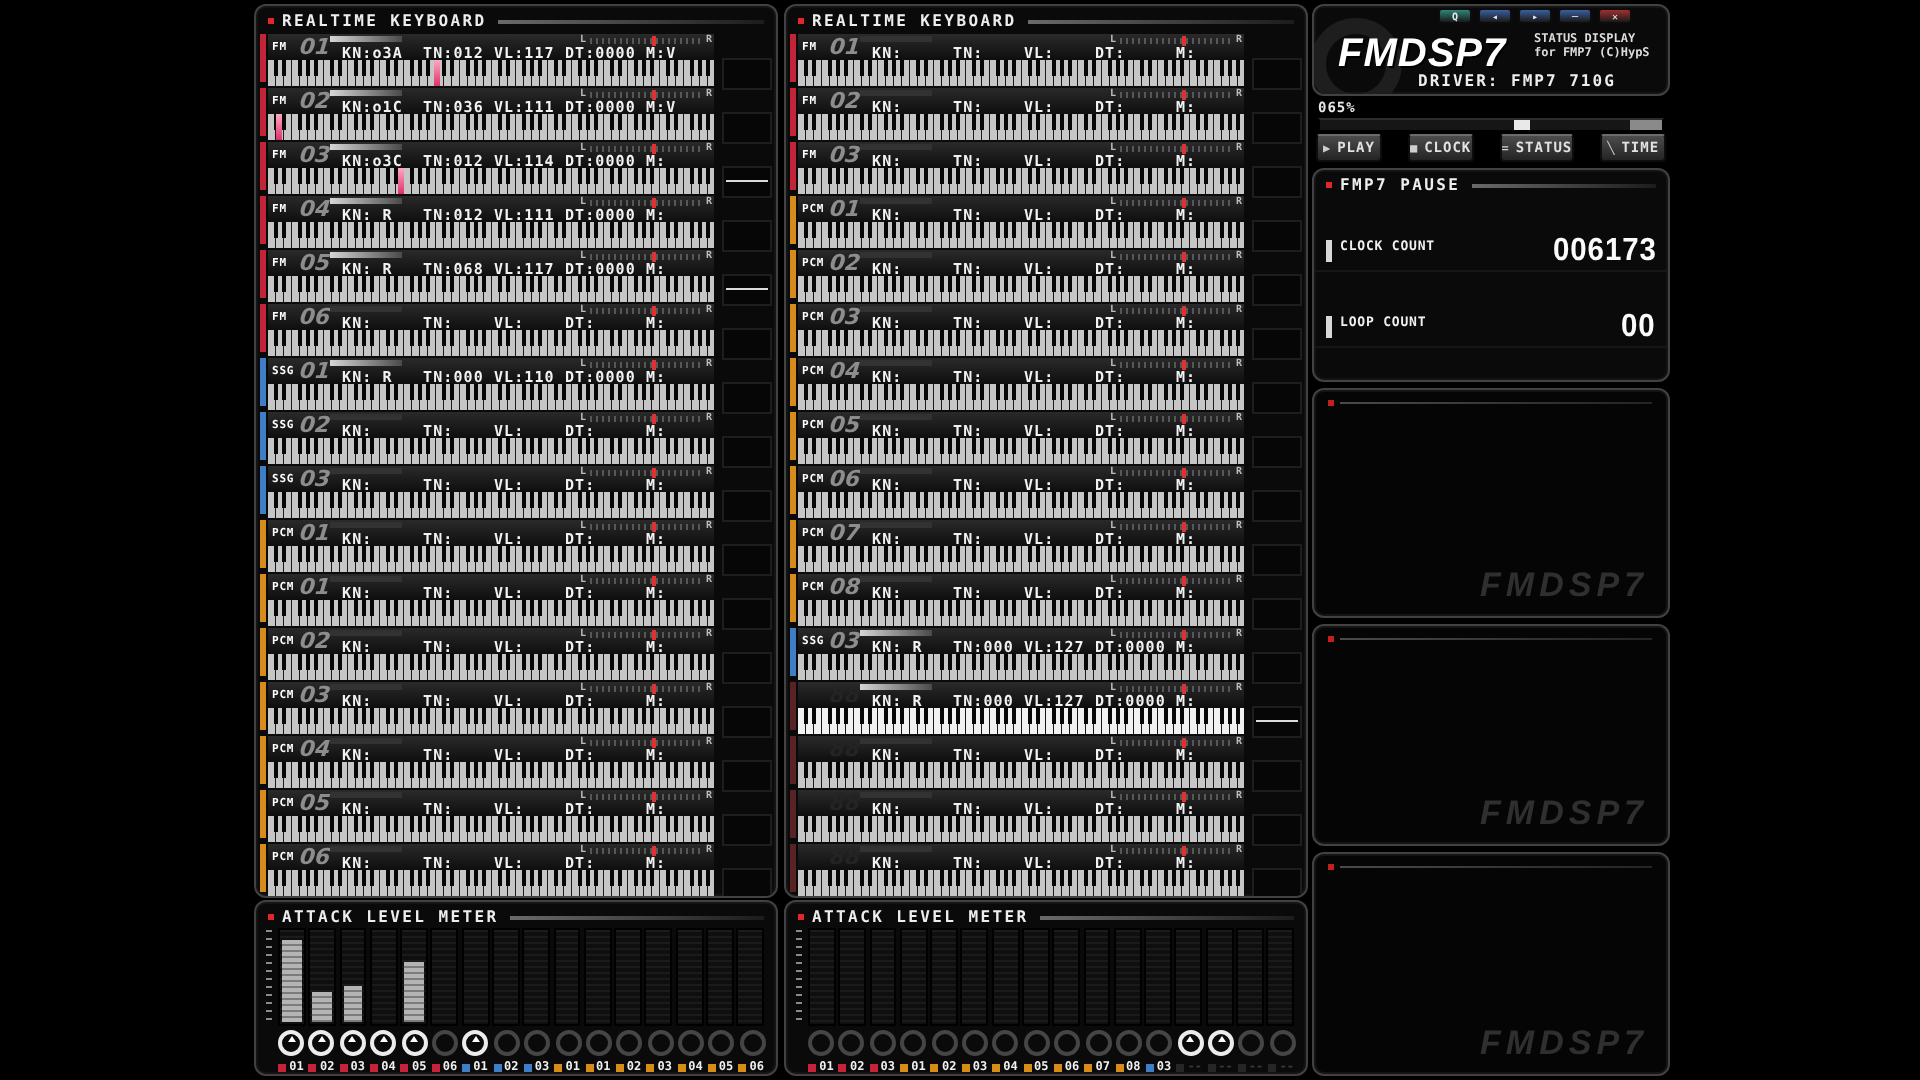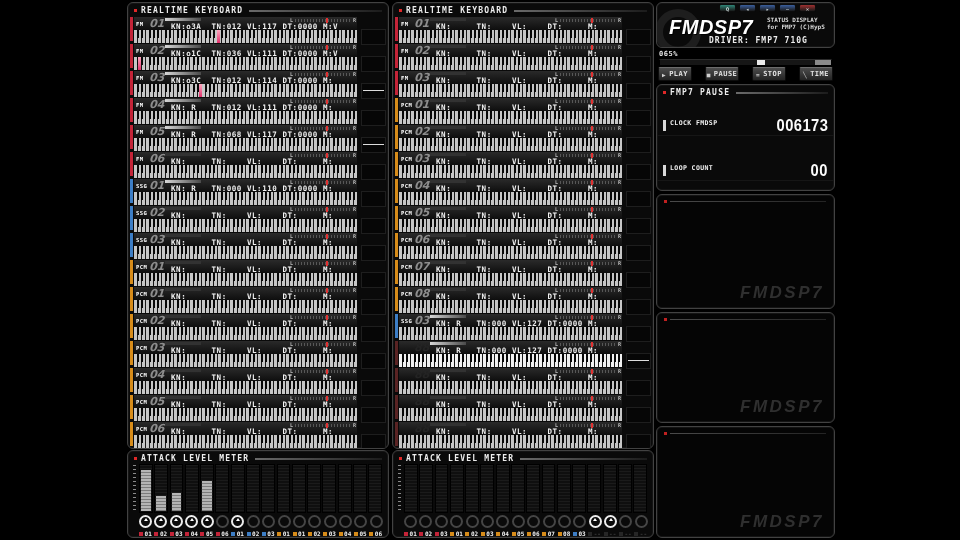--- a/index.html
+++ b/index.html
@@ -1326,51 +1326,51 @@
       <i class="volcap"></i>
     </div>
     <div class="tbtns" id="tbtns">
   <div class="tbtn">
     <span class="tic">▶</span>
     <span class="tlab">PLAY</span>
   </div>
 
   <div class="tbtn">
     <span class="tic">■</span>
-    <span class="tlab">PAUSE</span>
+    <span class="tlab">CLOCK</span>
   </div>
 
   <div class="tbtn">
     <span class="tic">=</span>
-    <span class="tlab">STOP</span>
+    <span class="tlab">STATUS</span>
   </div>
 
   <div class="tbtn">
     <span class="tic">╲</span>
     <span class="tlab">TIME</span>
   </div>
 </div>
   </div>
 
   <section class="card" style="left:656px;top:84px;width:179px;height:107px;">
     <div class="ptitle">
       <i class="dot"></i>
       <span class="txt">FMP7 PAUSE</span>
       <i class="line"></i>
     </div>
     <div class="srows" id="srows">
 
   <div class="srow" style="top: 18.5px;">
     <i class="tick"></i>
-    <span class="slab">CLOCK FMDSP</span>
+    <span class="slab">CLOCK COUNT</span>
     <span class="sval">006173</span>
   </div>
 
 
-  <div class="srow" style="top: 64px;">
+  <div class="srow" style="top: 57px;">
     <i class="tick"></i>
     <span class="slab">LOOP COUNT</span>
     <span class="sval">00</span>
   </div>
 
 </div>
   </section>
 
   <section class="card" style="left:656px;top:194px;width:179px;height:115px;background:#050505;">
     <i class="ehead-dot"></i>

